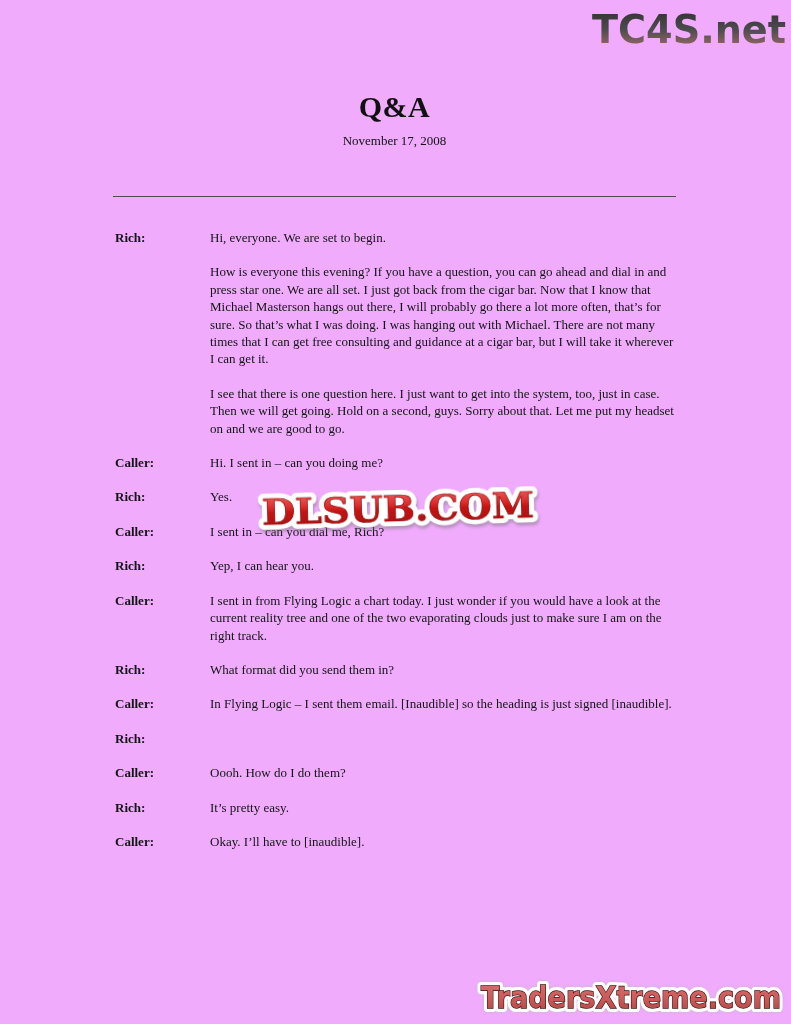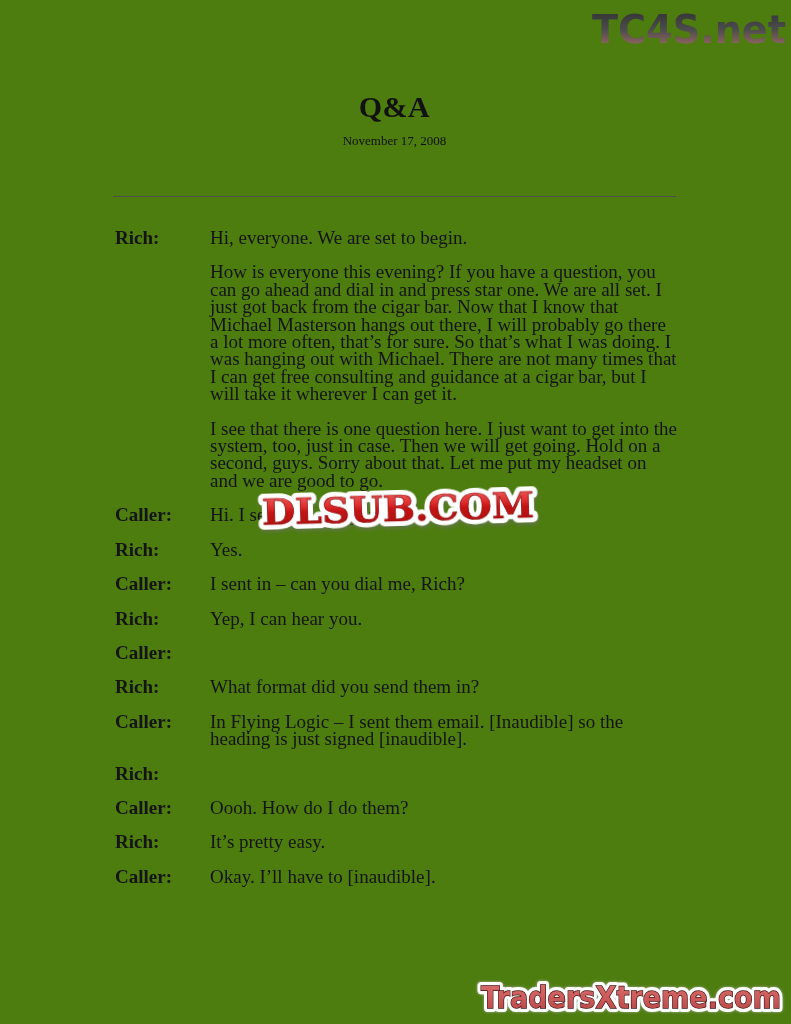--- a/index.html
+++ b/index.html
@@ -3,21 +3,21 @@
 <meta charset="utf-8">
 <style>
   * { margin: 0; padding: 0; box-sizing: border-box; }
   html, body { background: #ffffff; }
   body {
     width: 791px; height: 1024px;
     position: relative;
     font-family: "Liberation Serif", serif;
     overflow: hidden;
   }
-  .page { position: absolute; inset: 0; background: #4d7c0f; }
+  .page { position: absolute; inset: 0; background: #f0abfc; }
 
   .header-logo { position: absolute; top: 2px; right: 0; }
 
   .doc-title {
     position: absolute; top: 90px; left: 113px; width: 563px;
     text-align: center; font-size: 30px; font-weight: bold; color: #111;
     letter-spacing: 0.5px;
   }
   .doc-date {
     position: absolute; top: 133px; left: 113px; width: 563px;
@@ -27,21 +27,21 @@
     position: absolute; top: 196px; left: 113px; width: 563px;
     border: none; border-top: 1.6px solid #4d4d4d; height: 0;
   }
 
   .transcript {
     position: absolute; top: 229px; left: 115px; width: 562px;
     color: #141414;
   }
   .t-row {
     display: flex; align-items: flex-start;
-    font-size: 19px; line-height: 17.4px;
+    font-size: 13px; line-height: 17.4px;
     margin-bottom: 17px;
   }
   .t-speaker { flex: 0 0 95px; font-weight: bold; }
   .t-text { flex: 1; }
 
   .watermark {
     position: absolute; left: 248px; top: 481px;
     transform: rotate(-1.6deg);
     filter: drop-shadow(1px 3px 1.5px rgba(110,110,110,0.45));
     pointer-events: none;
@@ -103,20 +103,21 @@
       <span class="t-text">I sent in – can you dial me, Rich?</span>
     </div>
 
     <div class="t-row">
       <span class="t-speaker">Rich:</span>
       <span class="t-text">Yep, I can hear you.</span>
     </div>
 
     <div class="t-row">
       <span class="t-speaker">Caller:</span>
+      <span class="t-text">I sent in from Flying Logic a chart today. I just wonder if you would have a look at the current reality tree and one of the two evaporating clouds just to make sure I am on the right track.</span>
     </div>
 
     <div class="t-row">
       <span class="t-speaker">Rich:</span>
       <span class="t-text">What format did you send them in?</span>
     </div>
 
     <div class="t-row">
       <span class="t-speaker">Caller:</span>
       <span class="t-text">In Flying Logic – I sent them email. [Inaudible] so the heading is just signed [inaudible].</span>

